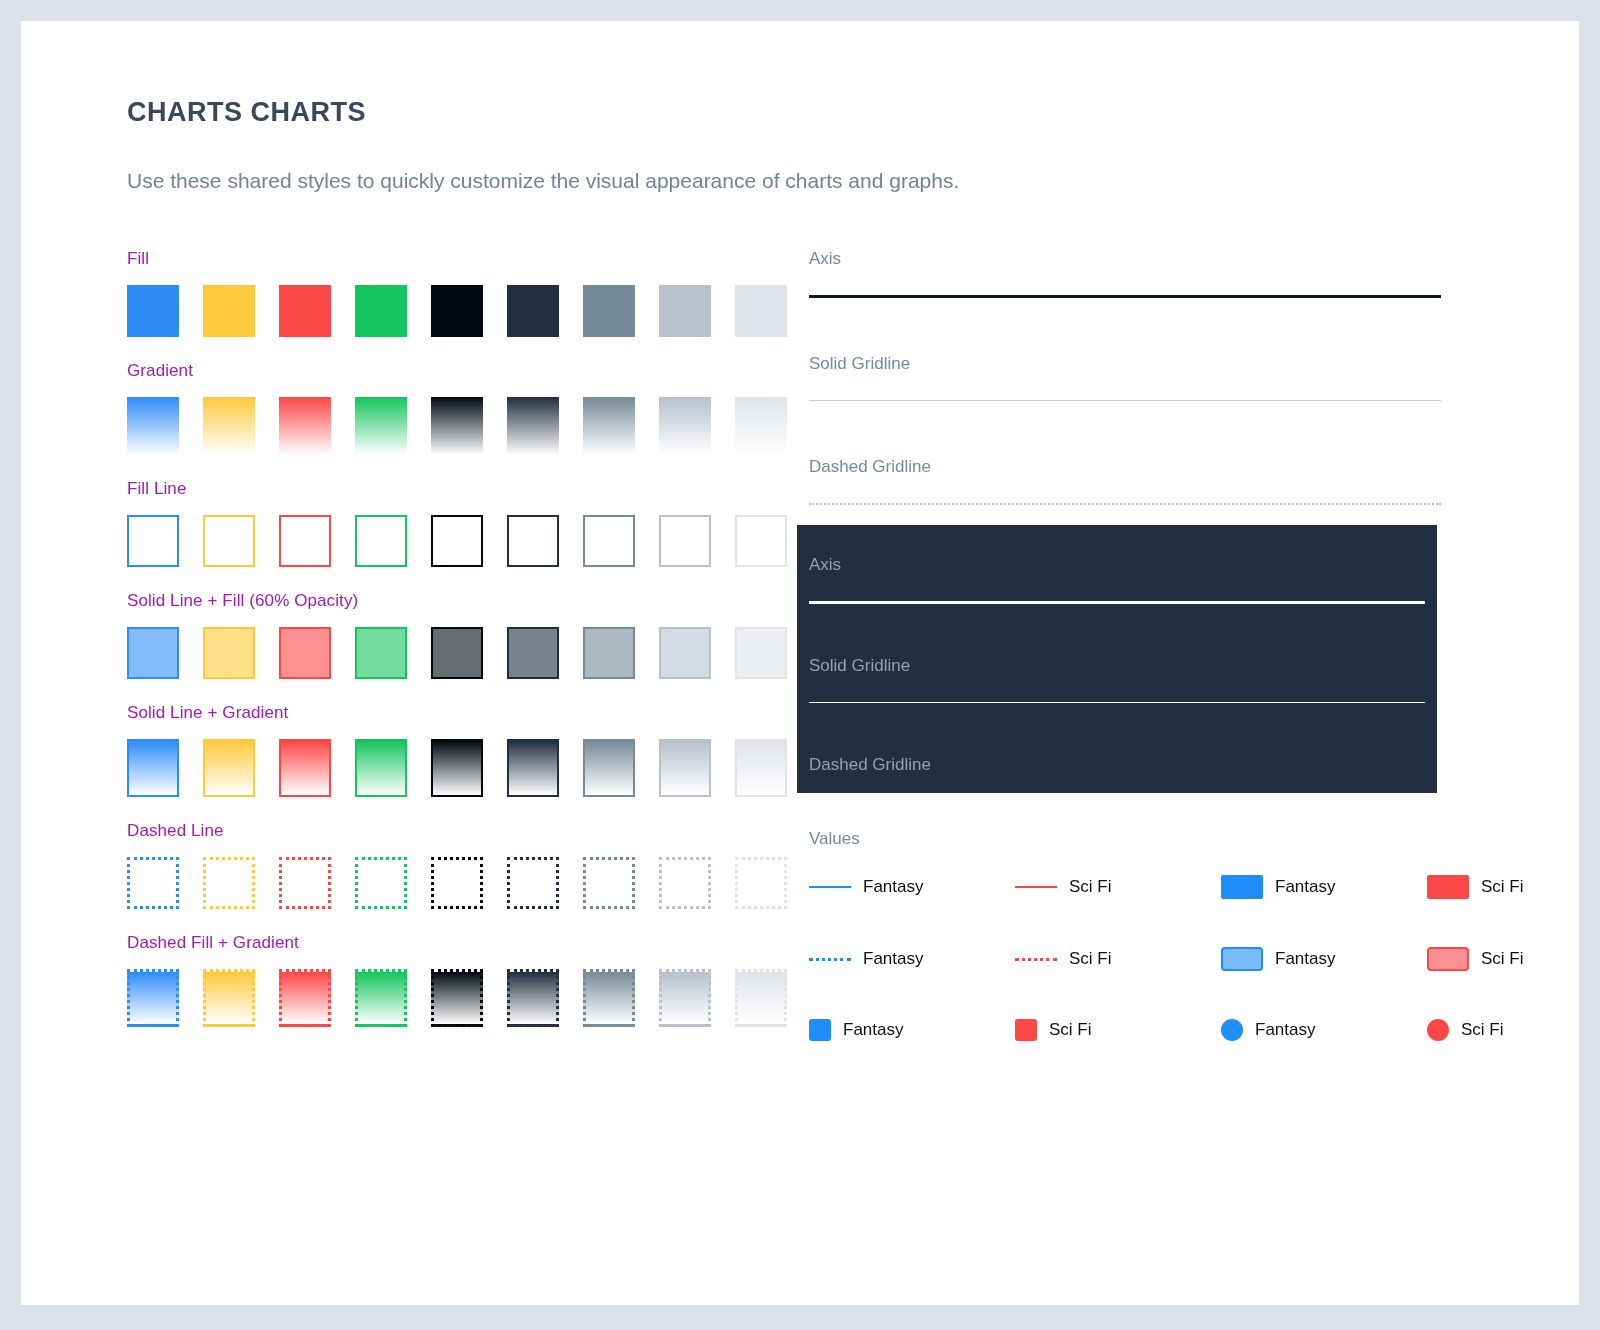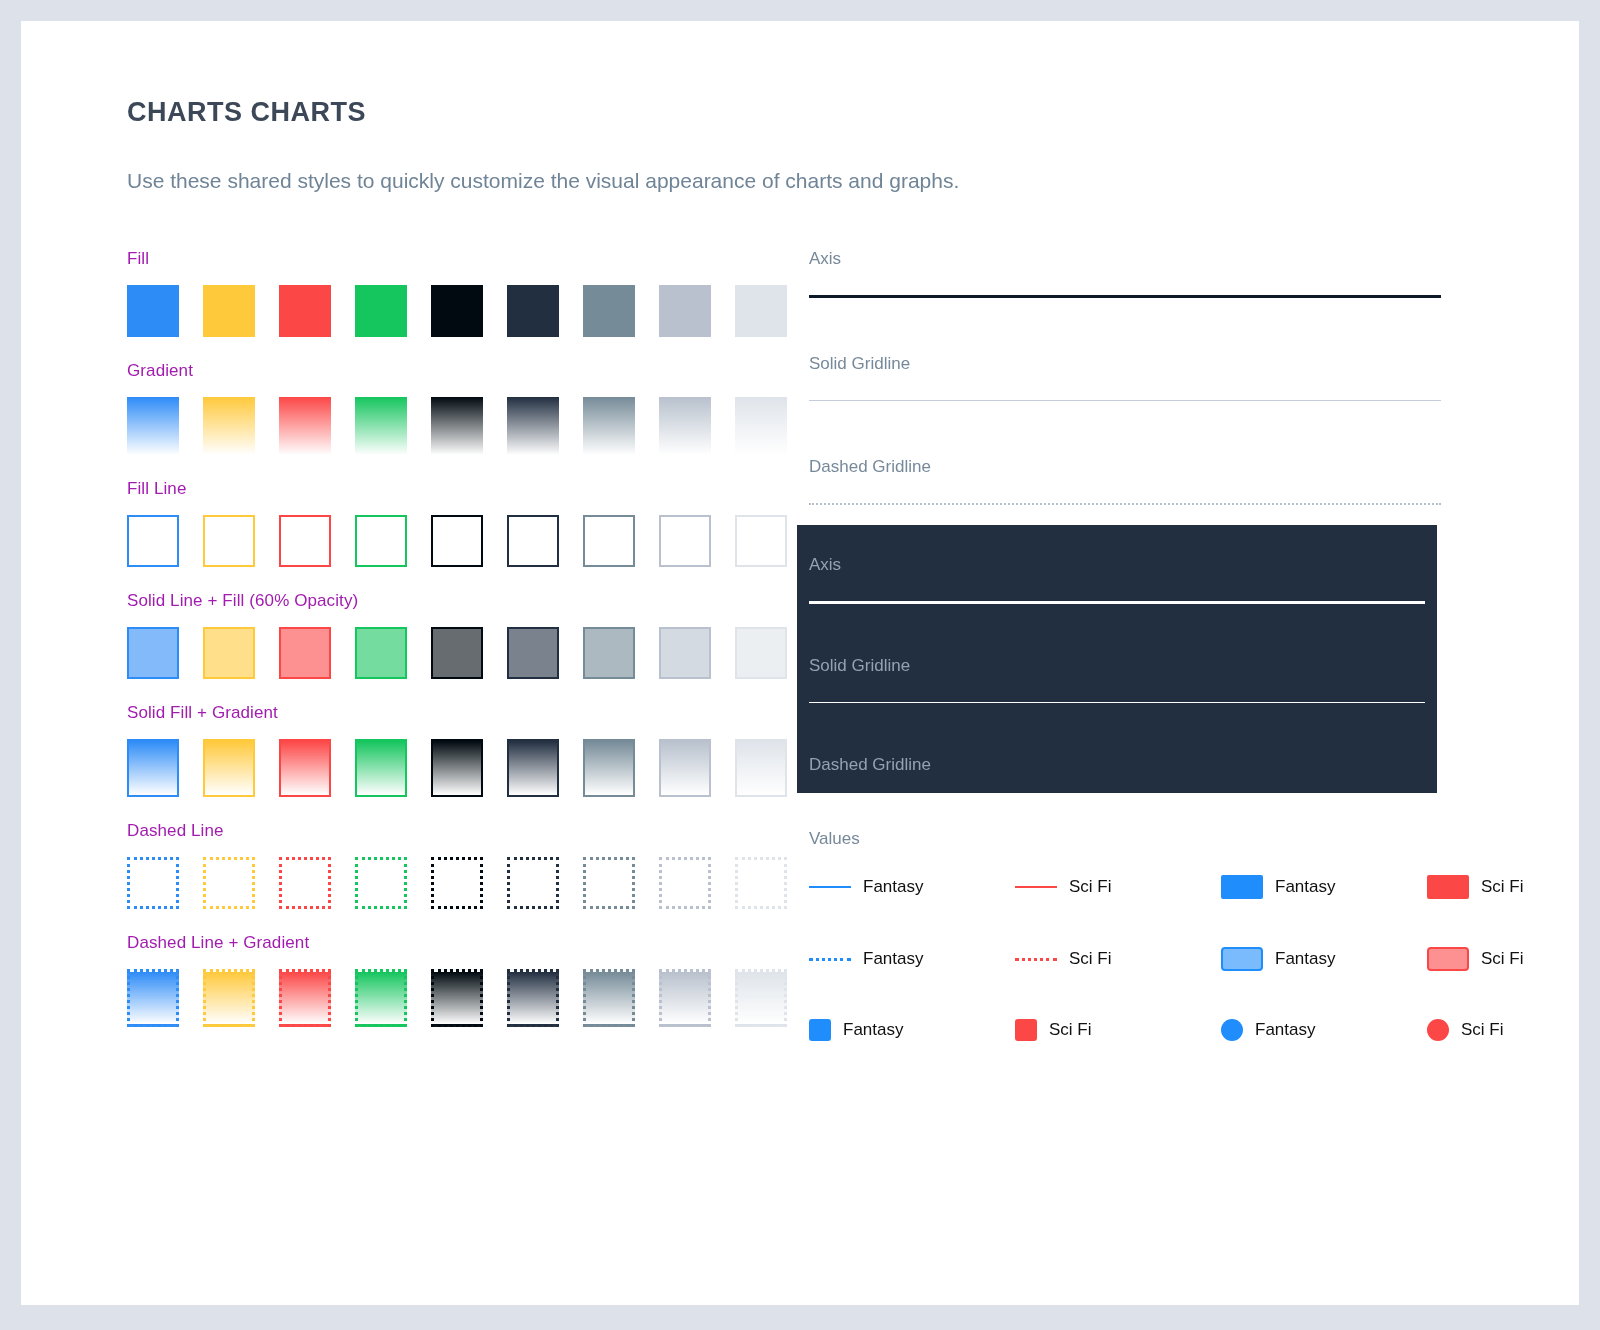--- a/index.html
+++ b/index.html
@@ -219,21 +219,21 @@
         <div class="swatch" style="background: rgba(46, 140, 247, 0.6); border: 2px solid rgb(46, 140, 247);"></div>
         <div class="swatch" style="background: rgba(255, 201, 60, 0.6); border: 2px solid rgb(255, 201, 60);"></div>
         <div class="swatch" style="background: rgba(252, 71, 71, 0.6); border: 2px solid rgb(252, 71, 71);"></div>
         <div class="swatch" style="background: rgba(21, 197, 94, 0.6); border: 2px solid rgb(21, 197, 94);"></div>
         <div class="swatch" style="background: rgba(0, 10, 16, 0.6); border: 2px solid rgb(0, 10, 16);"></div>
         <div class="swatch" style="background: rgba(34, 47, 65, 0.6); border: 2px solid rgb(34, 47, 65);"></div>
         <div class="swatch" style="background: rgba(118, 139, 152, 0.6); border: 2px solid rgb(118, 139, 152);"></div>
         <div class="swatch" style="background: rgba(184, 193, 205, 0.6); border: 2px solid rgb(184, 193, 205);"></div>
         <div class="swatch" style="background: rgba(223, 228, 234, 0.6); border: 2px solid rgb(223, 228, 234);"></div>
       </div>
-      <div class="group-label">Solid Fill + Gradient</div>
+      <div class="group-label">Solid Line + Gradient</div>
       <div class="swatch-row">
         <div class="swatch grad" style="background: linear-gradient(rgb(46, 140, 247) 0%, rgba(46, 140, 247, 0.55) 45%, rgba(46, 140, 247, 0) 100%); border: 2px solid rgb(46, 140, 247);"></div>
         <div class="swatch grad" style="background: linear-gradient(rgb(255, 201, 60) 0%, rgba(255, 201, 60, 0.55) 45%, rgba(255, 201, 60, 0) 100%); border: 2px solid rgb(255, 201, 60);"></div>
         <div class="swatch grad" style="background: linear-gradient(rgb(252, 71, 71) 0%, rgba(252, 71, 71, 0.55) 45%, rgba(252, 71, 71, 0) 100%); border: 2px solid rgb(252, 71, 71);"></div>
         <div class="swatch grad" style="background: linear-gradient(rgb(21, 197, 94) 0%, rgba(21, 197, 94, 0.55) 45%, rgba(21, 197, 94, 0) 100%); border: 2px solid rgb(21, 197, 94);"></div>
         <div class="swatch grad" style="background: linear-gradient(rgb(0, 10, 16) 0%, rgba(0, 10, 16, 0.55) 45%, rgba(0, 10, 16, 0) 100%); border: 2px solid rgb(0, 10, 16);"></div>
         <div class="swatch grad" style="background: linear-gradient(rgb(34, 47, 65) 0%, rgba(34, 47, 65, 0.55) 45%, rgba(34, 47, 65, 0) 100%); border: 2px solid rgb(34, 47, 65);"></div>
         <div class="swatch grad" style="background: linear-gradient(rgb(118, 139, 152) 0%, rgba(118, 139, 152, 0.55) 45%, rgba(118, 139, 152, 0) 100%); border: 2px solid rgb(118, 139, 152);"></div>
         <div class="swatch grad" style="background: linear-gradient(rgb(184, 193, 205) 0%, rgba(184, 193, 205, 0.55) 45%, rgba(184, 193, 205, 0) 100%); border: 2px solid rgb(184, 193, 205);"></div>
         <div class="swatch grad" style="background: linear-gradient(rgb(223, 228, 234) 0%, rgba(223, 228, 234, 0.55) 45%, rgba(223, 228, 234, 0) 100%); border: 2px solid rgb(223, 228, 234);"></div>
@@ -243,21 +243,21 @@
         <div class="swatch" style="background: transparent; border: 3px dotted rgb(46, 140, 247);"></div>
         <div class="swatch" style="background: transparent; border: 3px dotted rgb(255, 201, 60);"></div>
         <div class="swatch" style="background: transparent; border: 3px dotted rgb(252, 71, 71);"></div>
         <div class="swatch" style="background: transparent; border: 3px dotted rgb(21, 197, 94);"></div>
         <div class="swatch" style="background: transparent; border: 3px dotted rgb(0, 10, 16);"></div>
         <div class="swatch" style="background: transparent; border: 3px dotted rgb(34, 47, 65);"></div>
         <div class="swatch" style="background: transparent; border: 3px dotted rgb(118, 139, 152);"></div>
         <div class="swatch" style="background: transparent; border: 3px dotted rgb(184, 193, 205);"></div>
         <div class="swatch" style="background: transparent; border: 3px dotted rgb(223, 228, 234);"></div>
       </div>
-      <div class="group-label">Dashed Line + Gradient</div>
+      <div class="group-label">Dashed Fill + Gradient</div>
       <div class="swatch-row">
         <div class="swatch grad" style="background: linear-gradient(rgb(46, 140, 247) 0%, rgba(46, 140, 247, 0.55) 45%, rgba(46, 140, 247, 0) 100%); border: 3px dotted rgb(46, 140, 247);"></div>
         <div class="swatch grad" style="background: linear-gradient(rgb(255, 201, 60) 0%, rgba(255, 201, 60, 0.55) 45%, rgba(255, 201, 60, 0) 100%); border: 3px dotted rgb(255, 201, 60);"></div>
         <div class="swatch grad" style="background: linear-gradient(rgb(252, 71, 71) 0%, rgba(252, 71, 71, 0.55) 45%, rgba(252, 71, 71, 0) 100%); border: 3px dotted rgb(252, 71, 71);"></div>
         <div class="swatch grad" style="background: linear-gradient(rgb(21, 197, 94) 0%, rgba(21, 197, 94, 0.55) 45%, rgba(21, 197, 94, 0) 100%); border: 3px dotted rgb(21, 197, 94);"></div>
         <div class="swatch grad" style="background: linear-gradient(rgb(0, 10, 16) 0%, rgba(0, 10, 16, 0.55) 45%, rgba(0, 10, 16, 0) 100%); border: 3px dotted rgb(0, 10, 16);"></div>
         <div class="swatch grad" style="background: linear-gradient(rgb(34, 47, 65) 0%, rgba(34, 47, 65, 0.55) 45%, rgba(34, 47, 65, 0) 100%); border: 3px dotted rgb(34, 47, 65);"></div>
         <div class="swatch grad" style="background: linear-gradient(rgb(118, 139, 152) 0%, rgba(118, 139, 152, 0.55) 45%, rgba(118, 139, 152, 0) 100%); border: 3px dotted rgb(118, 139, 152);"></div>
         <div class="swatch grad" style="background: linear-gradient(rgb(184, 193, 205) 0%, rgba(184, 193, 205, 0.55) 45%, rgba(184, 193, 205, 0) 100%); border: 3px dotted rgb(184, 193, 205);"></div>
         <div class="swatch grad" style="background: linear-gradient(rgb(223, 228, 234) 0%, rgba(223, 228, 234, 0.55) 45%, rgba(223, 228, 234, 0) 100%); border: 3px dotted rgb(223, 228, 234);"></div>

